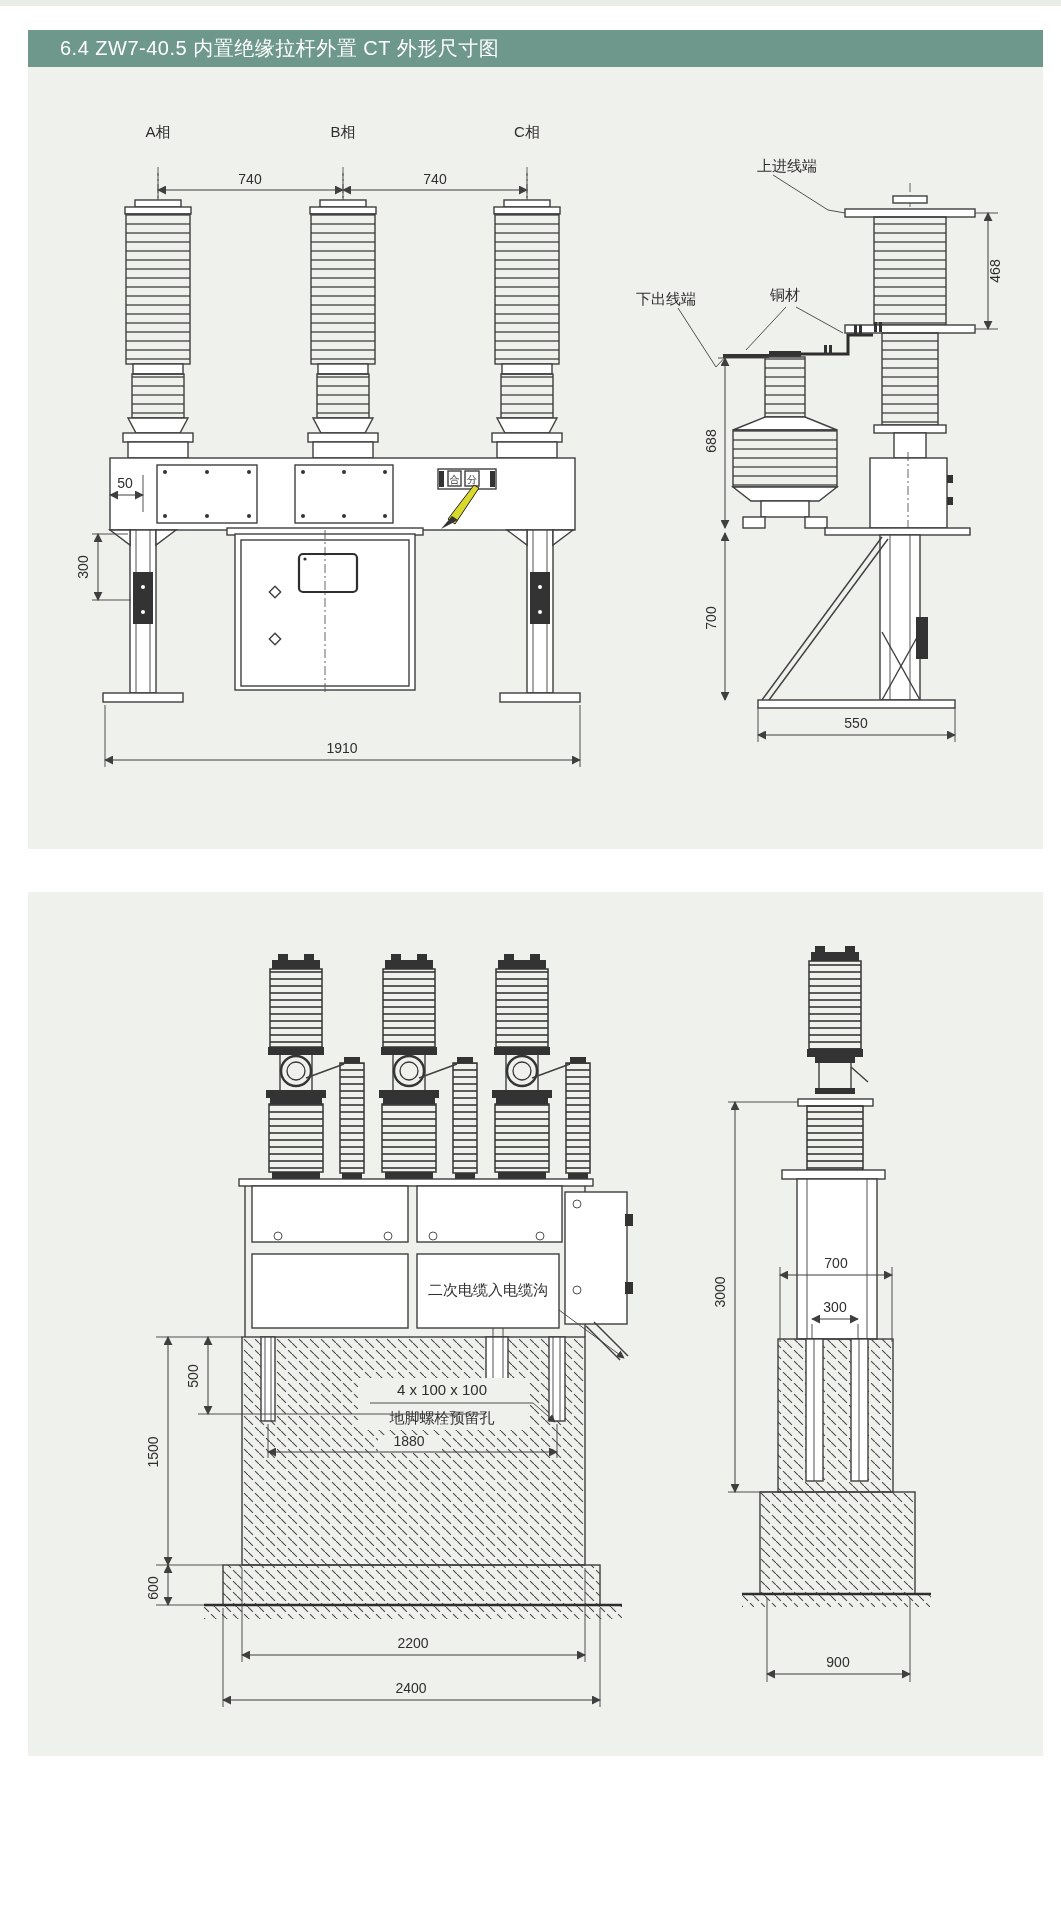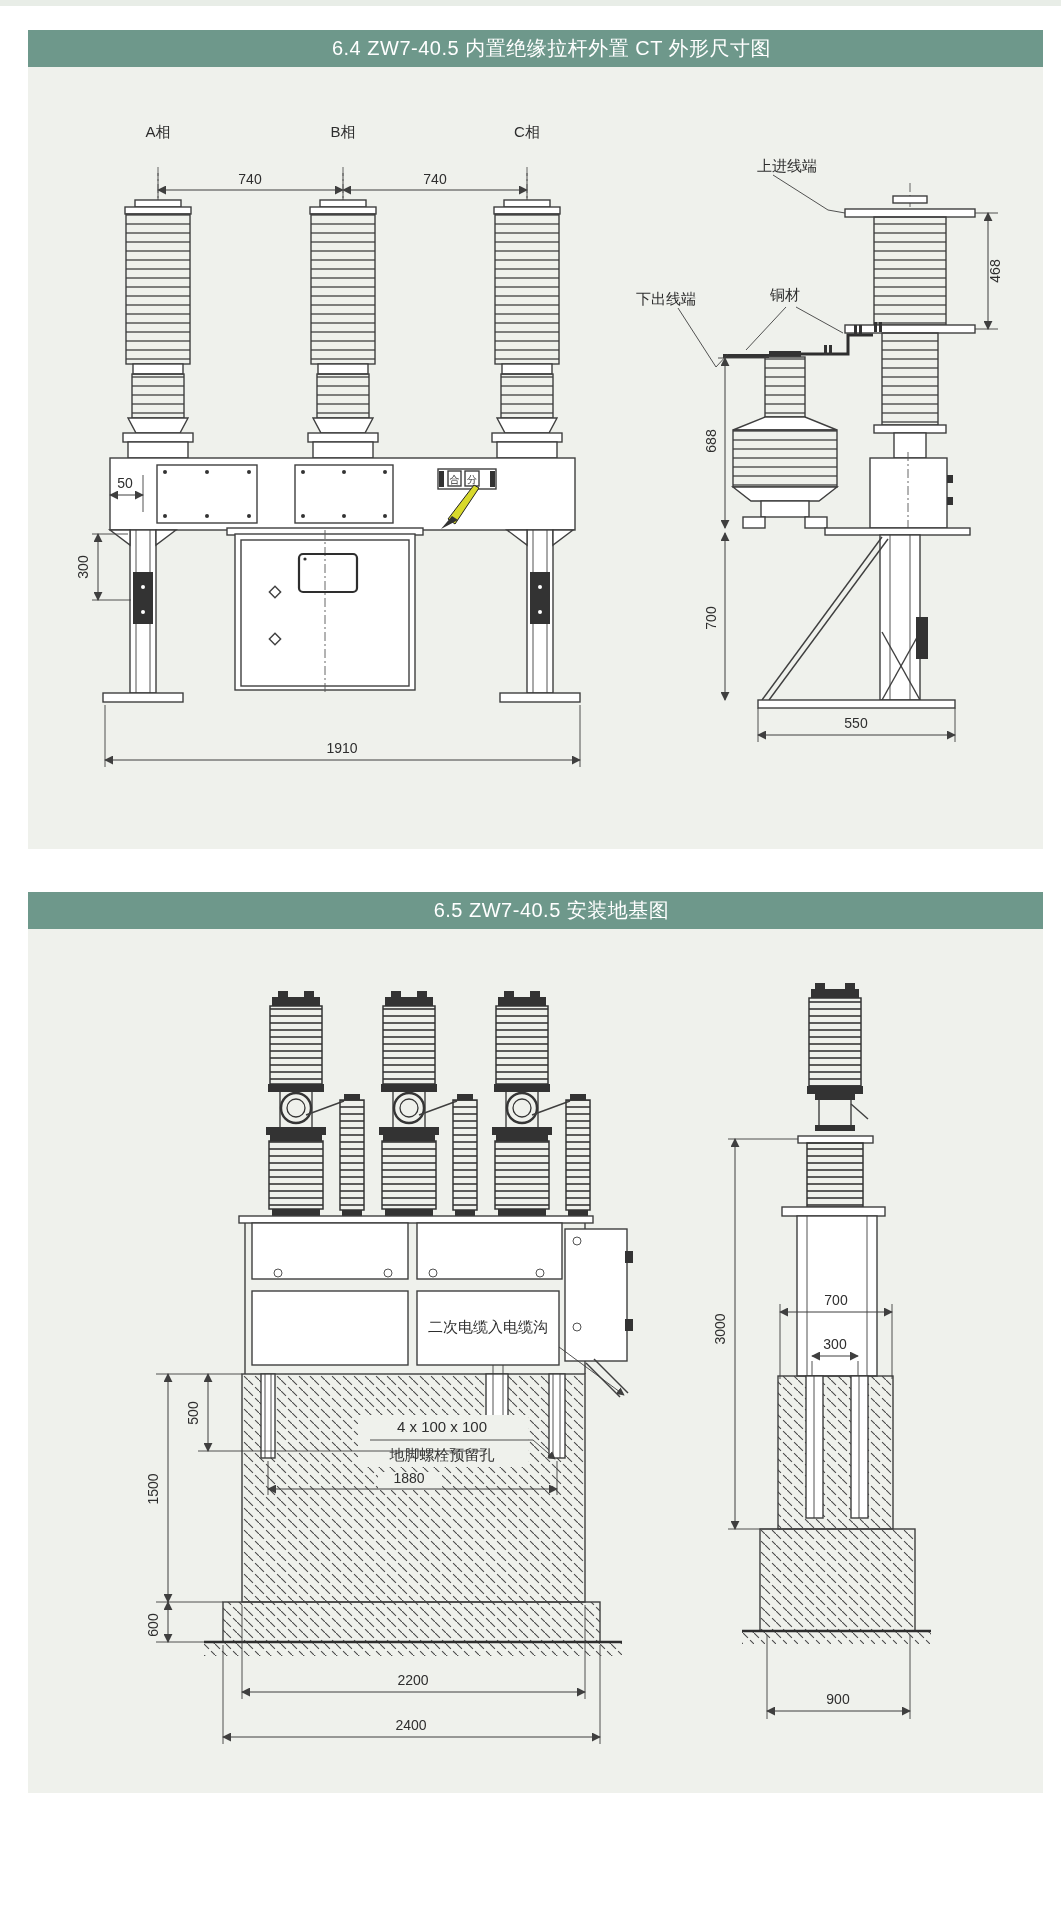--- a/index.html
+++ b/index.html
@@ -2,21 +2,21 @@
 <html><head>
 <meta charset="utf-8">
 <style>
   html,body{margin:0;padding:0;background:#ffffff;}
   body{width:1061px;font-family:"Liberation Sans",sans-serif;}
   .topstrip{height:6px;background:#e8ede7;}
   .panel{margin:0 18px 0 28px;background:#eff1ec;}
   .p1{margin-top:24px;}
   .gap{height:43px;background:#ffffff;}
   .band{height:37px;background:#6e988b;color:#ffffff;font-size:20px;
-        line-height:37px;padding-left:32px;letter-spacing:0.5px;text-align:center;}
+        line-height:37px;padding-left:32px;letter-spacing:0.5px;}
   .drawing{overflow:hidden;}
   svg text{fill:#2e2e2e;font-family:"Liberation Sans",sans-serif;}
   .dt{font-size:14px;}
   .lb{font-size:15px;}
   .sm{font-size:10px;}
   .ln{stroke:#3f3f3f;stroke-width:1.4;fill:none;}
   .wh{fill:#ffffff;stroke:#3f3f3f;stroke-width:1.4;}
   .pg{fill:#eff1ec;stroke:none;}
   .ribs{fill:url(#ribs);stroke:#3f3f3f;stroke-width:1.4;}
   .ribs2{fill:url(#ribs2);stroke:#353535;stroke-width:1.5;}
@@ -246,23 +246,20 @@
       <line class="dim" x1="730" y1="668" x2="927" y2="668" marker-start="url(#ae)" marker-end="url(#ae)"></line>
       <text class="dt" x="828" y="661" text-anchor="middle">550</text>
     </g>
   </svg>
   </div>
 </section>
 
 <div class="gap"></div>
 
 <section class="panel p2">
-  <header class="band">
-    <span>6.5 ZW7-40.5 安装地基图</span>
-  </header>
   <div class="drawing">
   <svg width="1005" height="860" viewBox="0 0 1005 860">
 
     <g>
       <use href="#p2pole" x="268"></use>
       <use href="#p2pole" x="381"></use>
       <use href="#p2pole" x="494"></use>
 
       <g>
         <rect class="wh" x="211" y="287" width="354" height="7"></rect>

